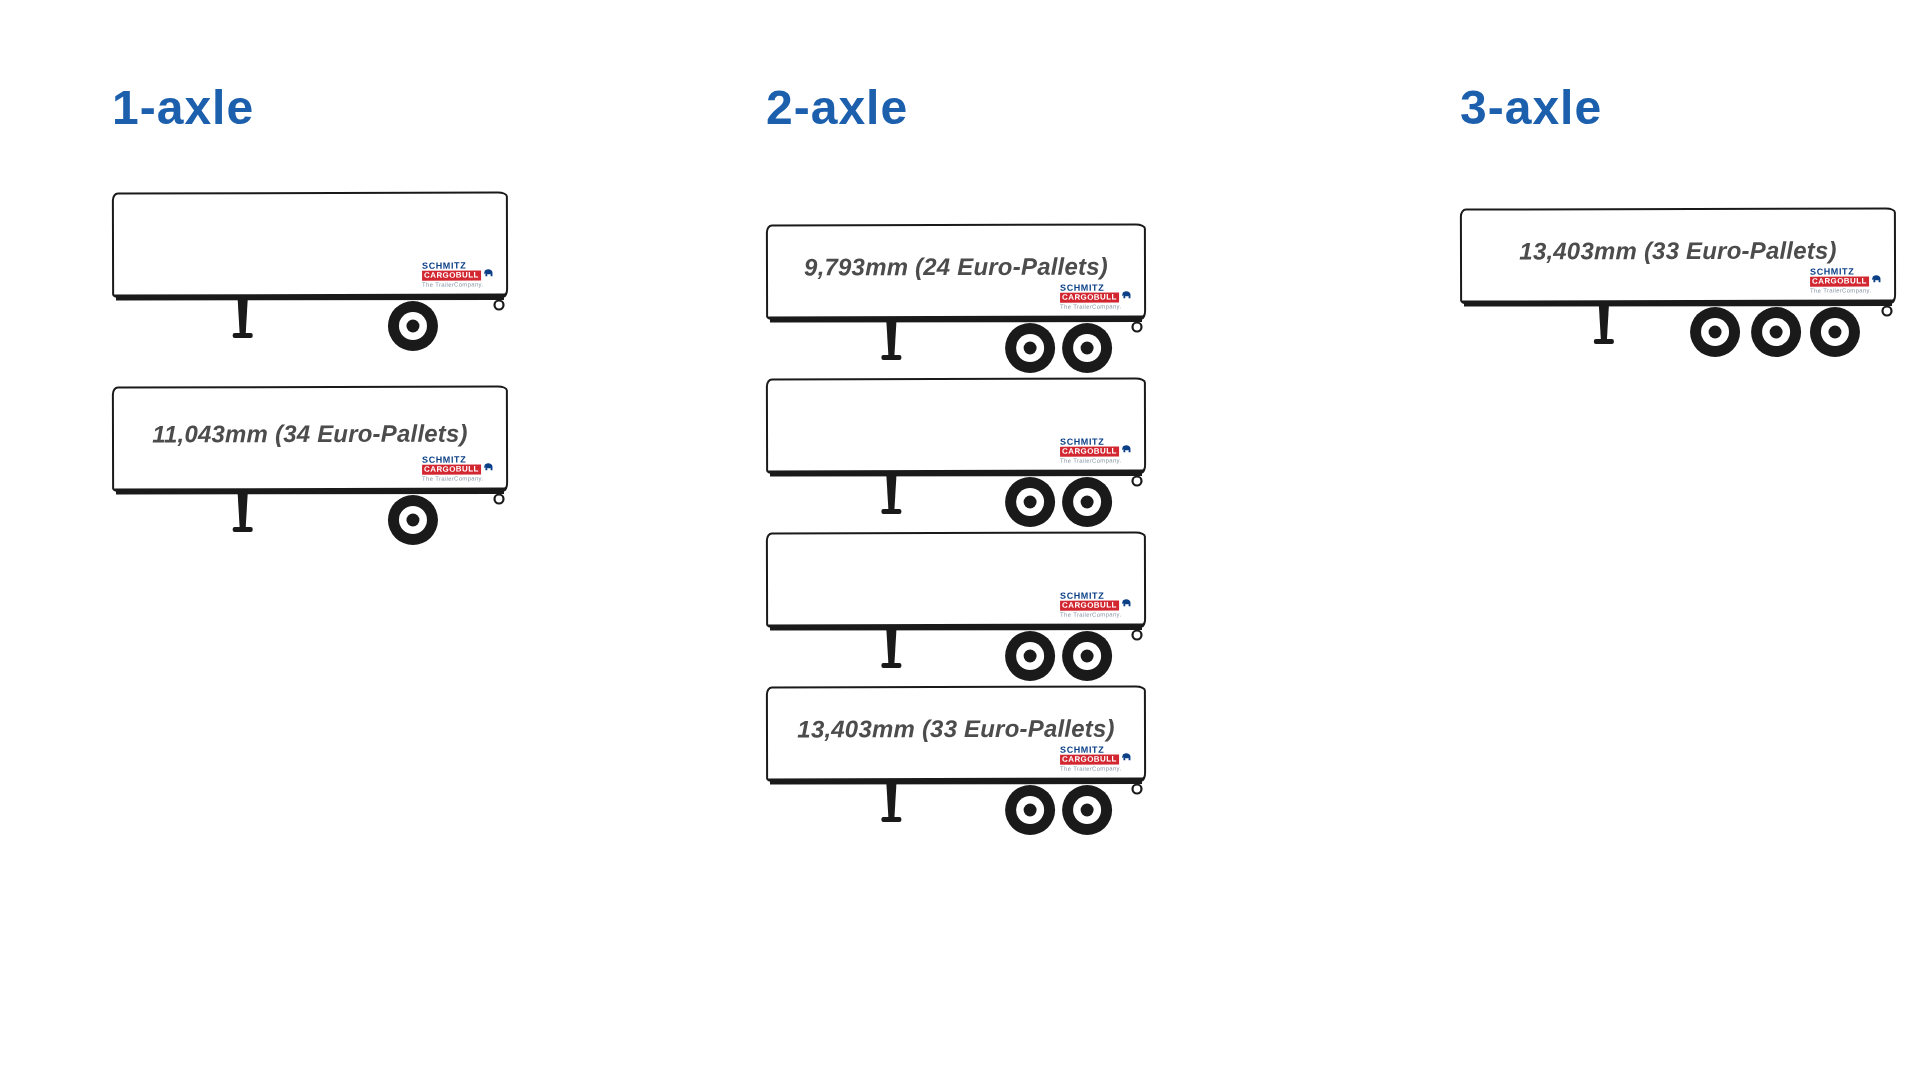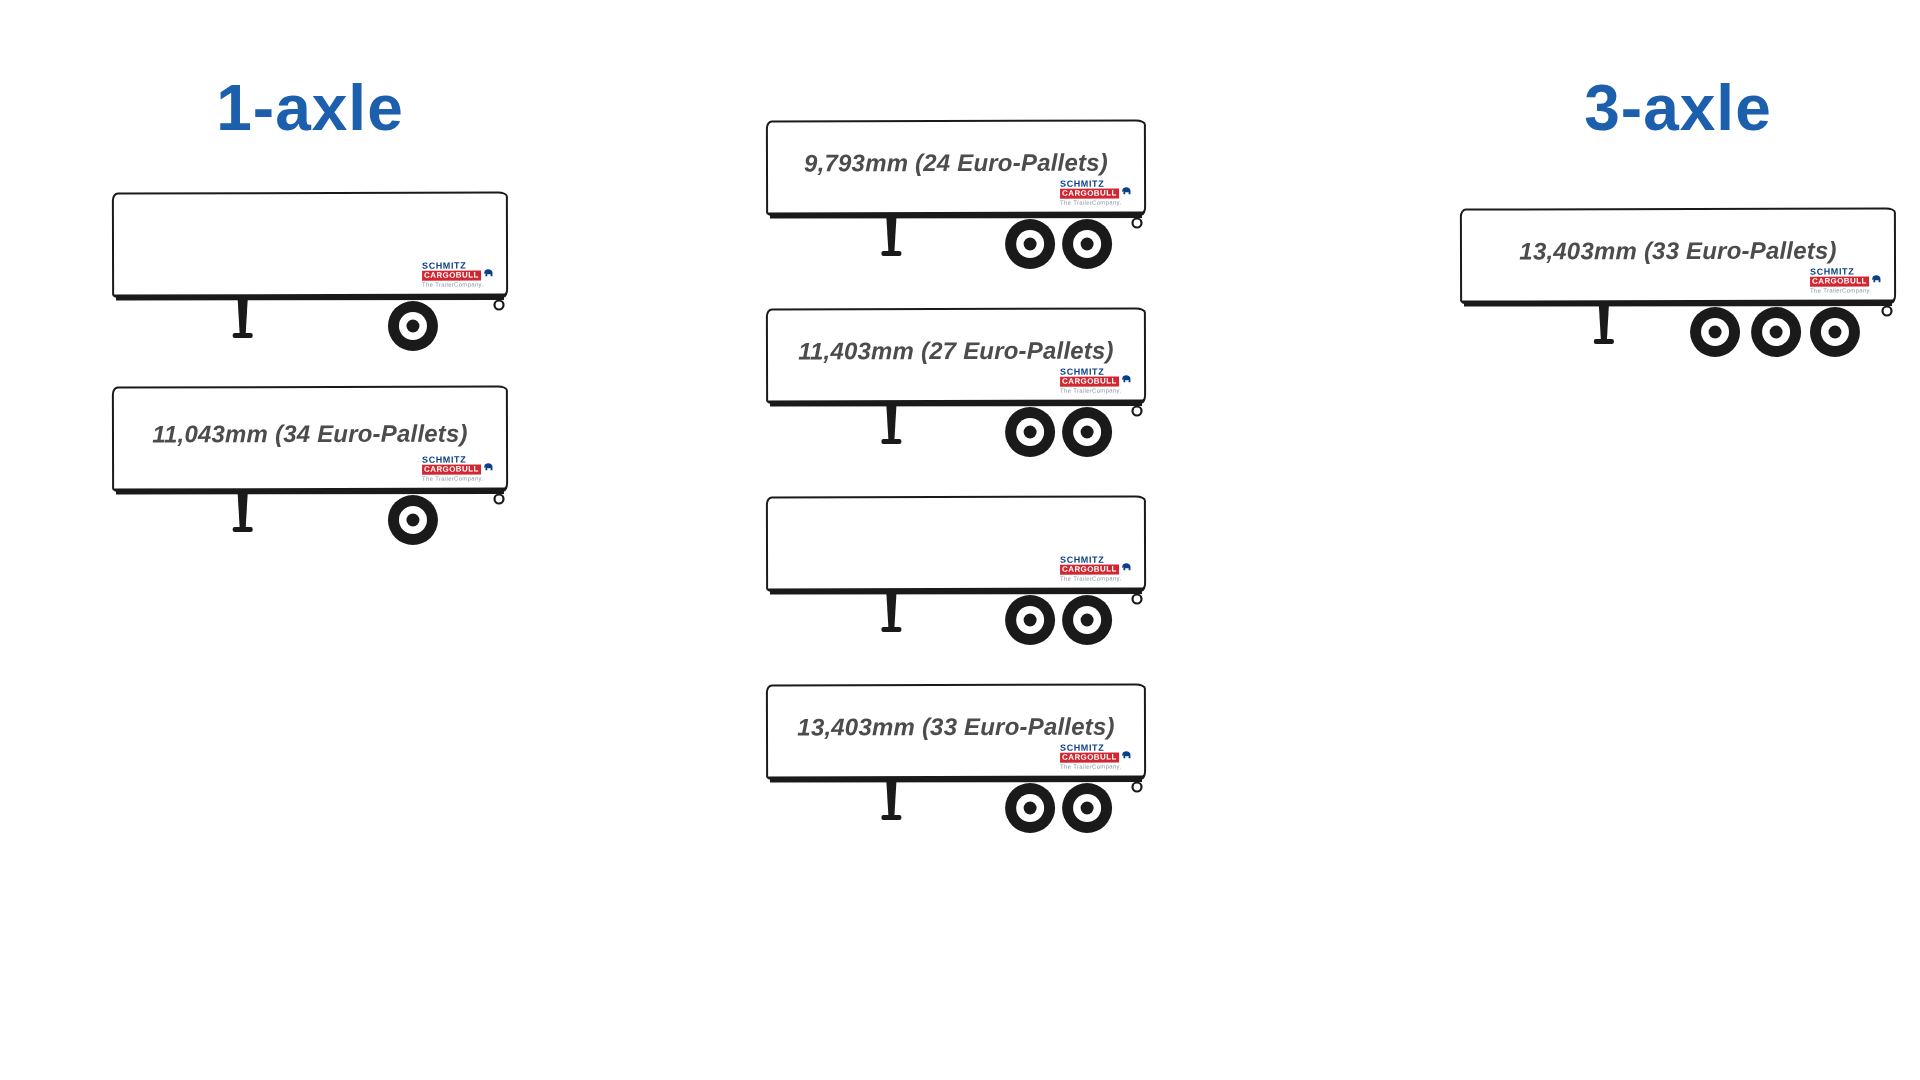--- a/index.html
+++ b/index.html
@@ -11,31 +11,30 @@
     font-family: "Liberation Sans", sans-serif;
   }
 
   .axle-column { position: absolute; top: 80px; }
   #column-1 { left: 112px; width: 396px; }
   #column-2 { left: 766px; width: 380px; }
   #column-3 { left: 1460px; width: 436px; }
 
   .column-title {
     margin: 0;
-    text-align: center;
-    font-size: 64px;
+    font-size: 48px;
     line-height: 56px;
     font-weight: bold;
     letter-spacing: 1px;
     color: var(--heading-color, #1b5fad);
   }
 
   .trailers { display: flex; flex-direction: column; }
   #column-1 .trailers { margin-top: 56px; gap: 30px; }
-  #column-2 .trailers { margin-top: 40px; gap: 34px; }
+  #column-2 .trailers { margin-top: 88px; }
   #column-3 .trailers { margin-top: 72px; gap: 34px; }
 
   .trailer { margin: 0; position: relative; }
 
   .trailer-body {
     position: relative;
     box-sizing: border-box;
     width: 100%;
     background: #ffffff;
     border: 2.5px solid var(--ink, #1a1a1a);
@@ -146,20 +145,21 @@
             <circle cx="300.96" cy="30" r="14" fill="#ffffff"></circle>
             <circle cx="300.96" cy="30" r="6.5" fill="#1a1a1a"></circle>
           </g>
           <circle cx="387" cy="9" r="4.5" fill="#ffffff" stroke="#1a1a1a" stroke-width="2.2"></circle>
         </svg>
   </figure>
     </div>
 </section>
 
 <section class="axle-column" id="column-2">
+  <h2 class="column-title">2-axle</h2>
   <div class="trailers">
       <figure class="trailer">
     <div class="trailer-body">
       <div class="dimension-label">9,793mm (24 Euro-Pallets)</div>
       <div class="logo">
         <div class="logo-row">
           <div class="logo-texts">
             <div class="logo-schmitz">SCHMITZ</div>
             <div class="logo-cargobull">CARGOBULL</div>
           </div>
@@ -184,21 +184,20 @@
           <g>
             <circle cx="321.09999999999997" cy="30" r="25" fill="#1a1a1a"></circle>
             <circle cx="321.09999999999997" cy="30" r="14" fill="#ffffff"></circle>
             <circle cx="321.09999999999997" cy="30" r="6.5" fill="#1a1a1a"></circle>
           </g>
           <circle cx="371" cy="9" r="4.5" fill="#ffffff" stroke="#1a1a1a" stroke-width="2.2"></circle>
         </svg>
   </figure>
       <figure class="trailer">
     <div class="trailer-body">
-      <div class="dimension-label">11,403mm (27 Euro-Pallets)</div>
       <div class="logo">
         <div class="logo-row">
           <div class="logo-texts">
             <div class="logo-schmitz">SCHMITZ</div>
             <div class="logo-cargobull">CARGOBULL</div>
           </div>
           <svg class="logo-elephant" viewBox="0 0 24 20" aria-hidden="true">
             <path d="M3 8 C3 4 7 2 11 2 C16 2 20 5 20 9 L20 17 L16 17 L16 12 C14 13 11 13 9 12 L9 17 L5 17 L5 10 C4.5 11.5 3 12 2 11 C1.8 10 3 9 3 8 Z" fill="#0b3f86"></path>
           </svg>
         </div>

